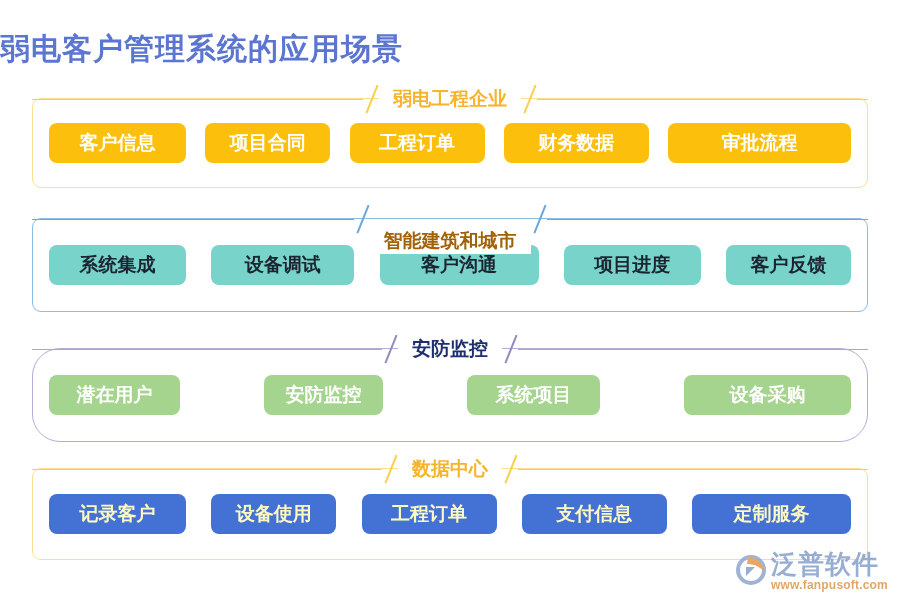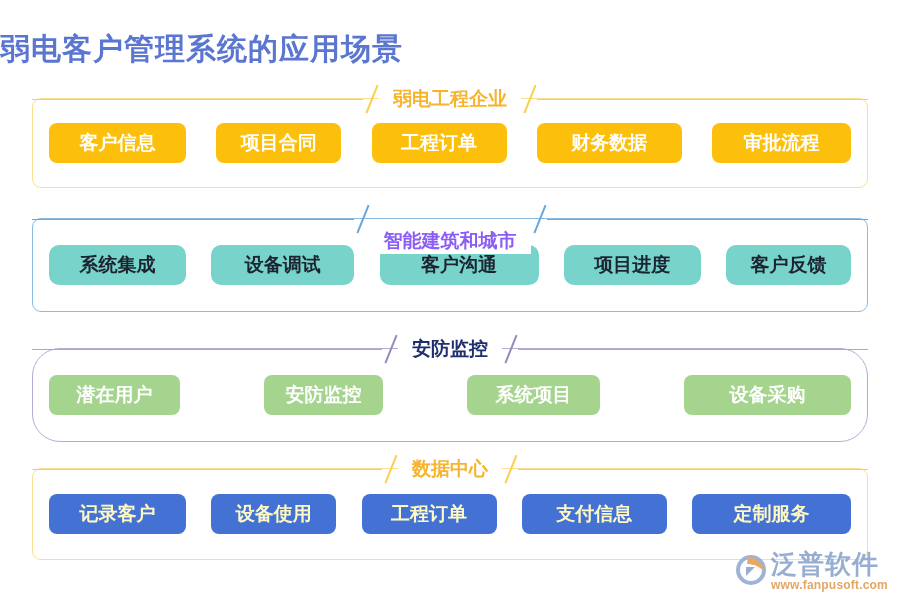--- a/index.html
+++ b/index.html
@@ -109,22 +109,22 @@
   #sec-1 .hline { border-top-color: #fbcf4b; }
   #sec-1 .slash::before { background: #fbcf4b; }
   #sec-1 .sec-label { color: #f7b32b; }
   #sec-1 .chip { background: #fcc00c; color: #ffffff; }
 
   
   #sec-2 { top: 206px; }
   #sec-2 .panel { height: 94px; border-color: #8bbde4; }
   #sec-2 .hline { border-top-color: #6ba7da; }
   #sec-2 .slash::before { background: #6ba7da; }
-  #sec-2 .sec-label { color: #8b5cf6; margin-top: 44px; }
-  #sec-2 .chip { background: #78d4cb; color: #1b2430; border-radius: 10px; }
+  #sec-2 .sec-label { color: #a16207; margin-top: 44px; }
+  #sec-2 .chip { background: #78d4cb; color: #1b2430; }
 
   
   #sec-3 { top: 336px; }
   #sec-3 .panel { height: 94px; border-color: #b0aed6; border-radius: 28px; }
   #sec-3 .hline { border-top-color: #a9a7cf; }
   #sec-3 .slash::before { background: #8f8dbb; }
   #sec-3 .sec-label { color: #1f2f6e; }
   #sec-3 .chip { background: #a5d48e; color: #ffffff; }
 
   
@@ -167,21 +167,21 @@
 
   <div id="page-title">弱电客户管理系统的应用场景</div>
 
   <div class="section" id="sec-1">
     <div class="panel">
       <div class="panel-inner">
         <div class="chip" style="width:137px">客户信息</div>
         <div class="chip" style="width:125px">项目合同</div>
         <div class="chip" style="width:135px">工程订单</div>
         <div class="chip" style="width:145px">财务数据</div>
-        <div class="chip" style="width:139px">审批流程</div>
+        <div class="chip" style="width:183px">审批流程</div>
       </div>
     </div>
     <div class="sec-header">
       <div class="hline"></div>
       <div class="slash"></div>
       <div class="sec-label">弱电工程企业</div>
       <div class="slash"></div>
       <div class="hline"></div>
     </div>
   </div>

